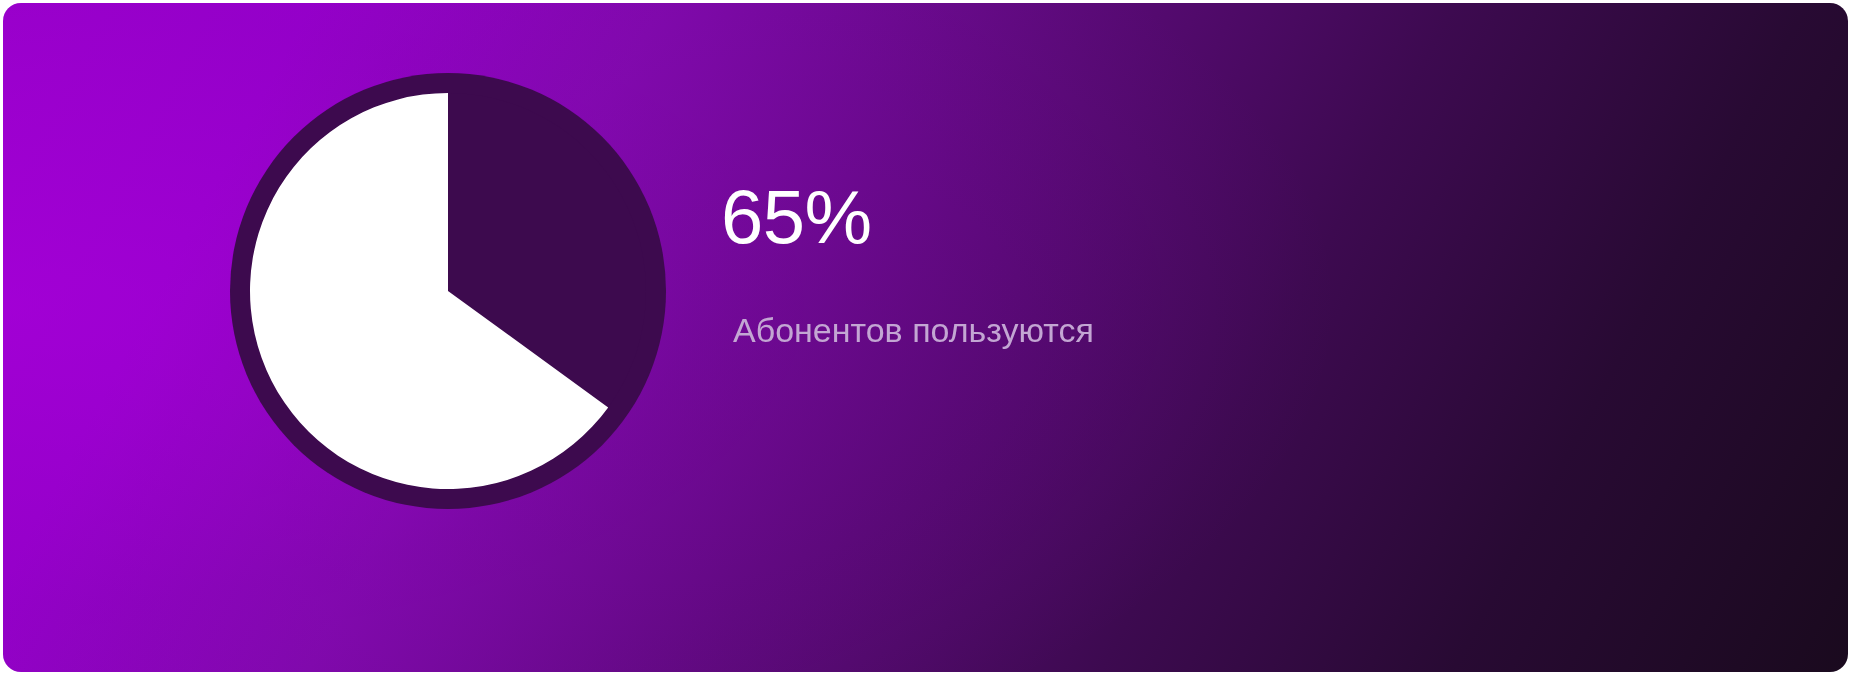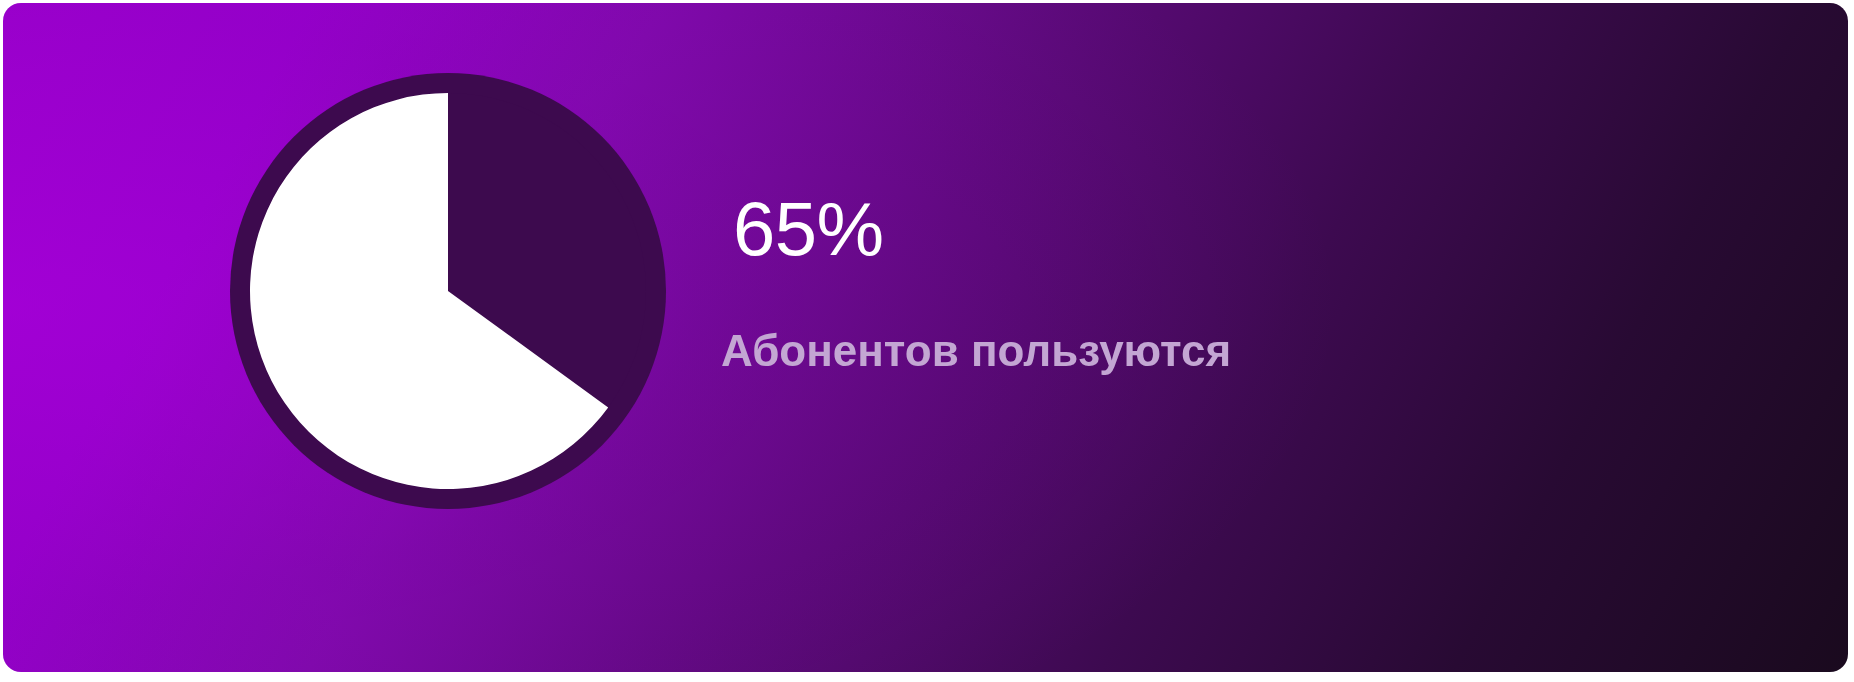--- a/index.html
+++ b/index.html
@@ -74,29 +74,29 @@
     left: 718px;
     top: 176px;
     width: 900px;
   }
   .stat-value {
     font-size: 76px;
     line-height: 1;
     font-weight: 300;
     letter-spacing: -0.5px;
     color: #ffffff;
-    margin: 12px;
+    margin: 0;
     white-space: nowrap;
   }
   .stat-caption {
-    margin: 0;
+    margin: 12px;
     padding-top: 36px;
-    font-size: 44px;
+    font-size: 34px;
     line-height: 1.62;
-    font-weight: 700;
+    font-weight: 400;
     color: #c3a6d3;
     max-width: 520px;
   }
   .stat-caption .cap-line {
     display: block;
     white-space: nowrap;
   }
 </style>
 </head>
 <body>

